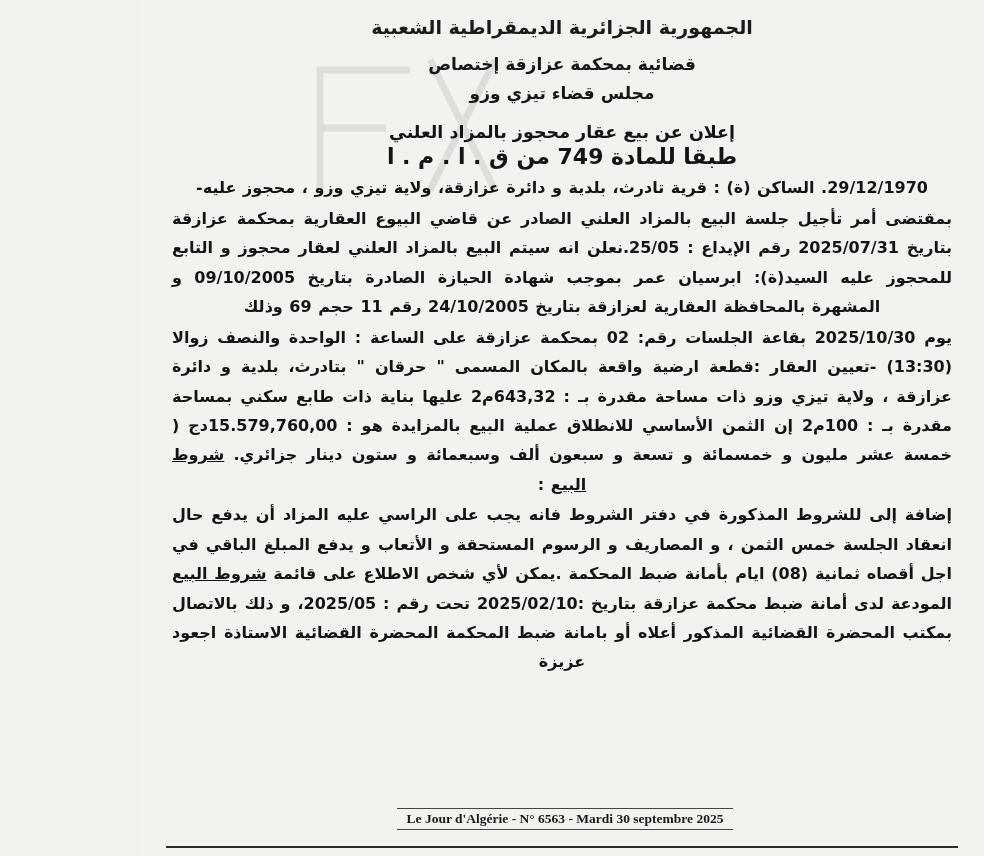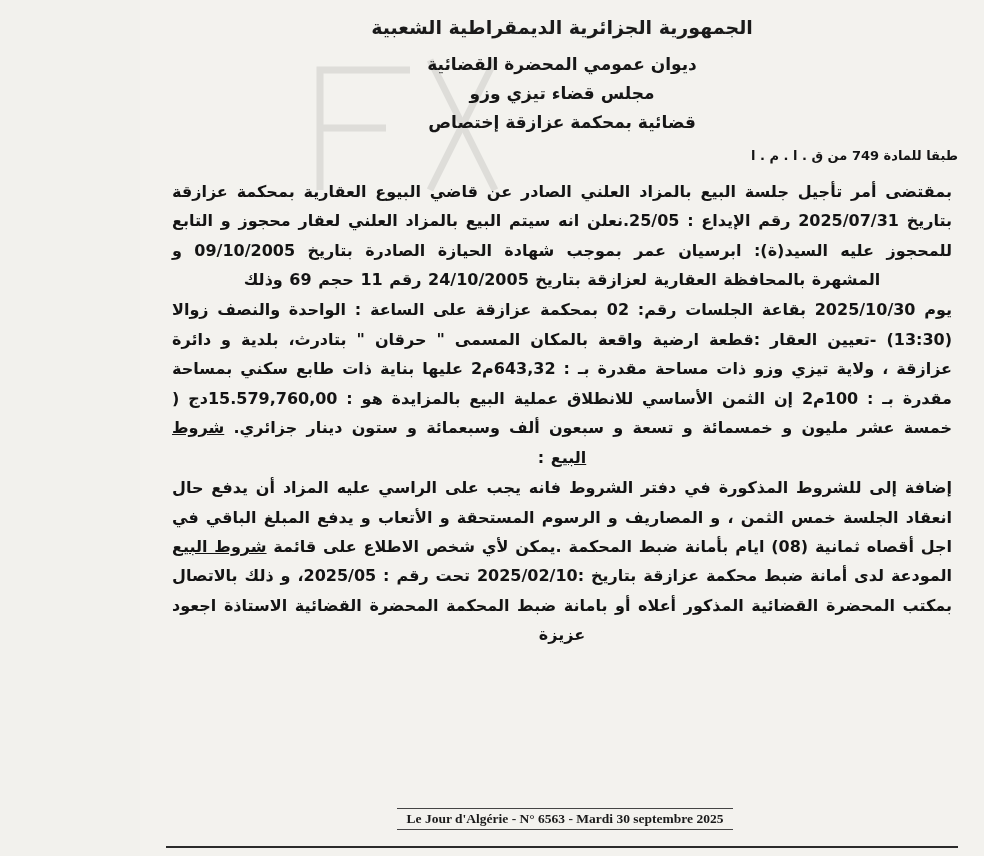--- a/index.html
+++ b/index.html
@@ -58,25 +58,24 @@
     color: #171717;
   }
   .announce {
     font-size: 17.5px;
     font-weight: bold;
     margin-top: 14px;
     margin-bottom: 2px;
     color: #141414;
   }
   .article {
-    font-size: 13px;
+    font-size: 22px;
     font-weight: bold;
-    margin-bottom: 14px;
+    margin-bottom: 4px;
     color: #141414;
-    text-align: right;
   }
   .body-text {
     font-size: 16px;
     line-height: 1.84;
     text-align: justify;
     text-align-last: center;
     font-weight: bold;
     color: #141414;
     margin: 0 6px;
     word-spacing: 1px;
@@ -125,28 +124,29 @@
         <path d="M205 20 L140 150"></path>
       </g>
     </svg>
   </div>
 
   <div class="doc">
 
     <div class="hdr-title">الجمهورية الجزائرية الديمقراطية الشعبية</div>
 
     <div class="office-block">
-      <div>ديوان عمومي المحضرة القضائية</div>
+      <div>قضائية بمحكمة عزازقة إختصاص</div>
       <div>مجلس قضاء تيزي وزو</div>
-      <div>قضائية بمحكمة عزازقة إختصاص</div>
     </div>
 
+    <div class="announce">إعلان عن بيع عقار محجوز بالمزاد العلني</div>
     <div class="article">طبقا للمادة 749 من ق . ا . م . ا</div>
 
     <div class="body-text">
+      <p>29/12/1970. الساكن (ة) : قرية تادرث، بلدية و دائرة عزازقة، ولاية تيزي وزو ، محجوز عليه-</p>
       <p>بمقتضى أمر تأجيل جلسة البيع بالمزاد العلني الصادر عن قاضي البيوع العقارية بمحكمة عزازقة بتاريخ 2025/07/31 رقم الإيداع : 25/05.نعلن انه سيتم البيع بالمزاد العلني لعقار محجوز و التابع للمحجوز عليه السيد(ة): ابرسيان عمر بموجب شهادة الحيازة الصادرة بتاريخ 09/10/2005 و المشهرة بالمحافظة العقارية لعزازقة بتاريخ 24/10/2005 رقم 11 حجم 69 وذلك</p>
       <p>يوم 2025/10/30 بقاعة الجلسات رقم: 02 بمحكمة عزازقة على الساعة : الواحدة والنصف زوالا (13:30) -تعيين العقار :قطعة ارضية واقعة بالمكان المسمى " حرقان " بتادرث، بلدية و دائرة عزازقة ، ولاية تيزي وزو ذات مساحة مقدرة بـ : 643,32م2 عليها بناية ذات طابع سكني بمساحة مقدرة بـ : 100م2 إن الثمن الأساسي للانطلاق عملية البيع بالمزايدة هو : 15.579,760,00دج ( خمسة عشر مليون و خمسمائة و تسعة و سبعون ألف وسبعمائة و ستون دينار جزائري. <span class="underline">شروط البيع</span> :</p>
       <p>إضافة إلى للشروط المذكورة في دفتر الشروط فانه يجب على الراسي عليه المزاد أن يدفع حال انعقاد الجلسة خمس الثمن ، و المصاريف و الرسوم المستحقة و الأتعاب و يدفع المبلغ الباقي في اجل أقصاه ثمانية (08) ايام بأمانة ضبط المحكمة .يمكن لأي شخص الاطلاع على قائمة <span class="underline">شروط البيع</span> المودعة لدى أمانة ضبط محكمة عزازقة بتاريخ :2025/02/10 تحت رقم : 2025/05، و ذلك بالاتصال بمكتب المحضرة القضائية المذكور أعلاه أو بامانة ضبط المحكمة المحضرة القضائية الاستاذة اجعود عزيزة</p>
     </div>
   </div>
 
   <div class="footer-line">
     <span class="footer-text">Le Jour d'Algérie - N° 6563 - Mardi 30 septembre 2025</span>
   </div>
 

